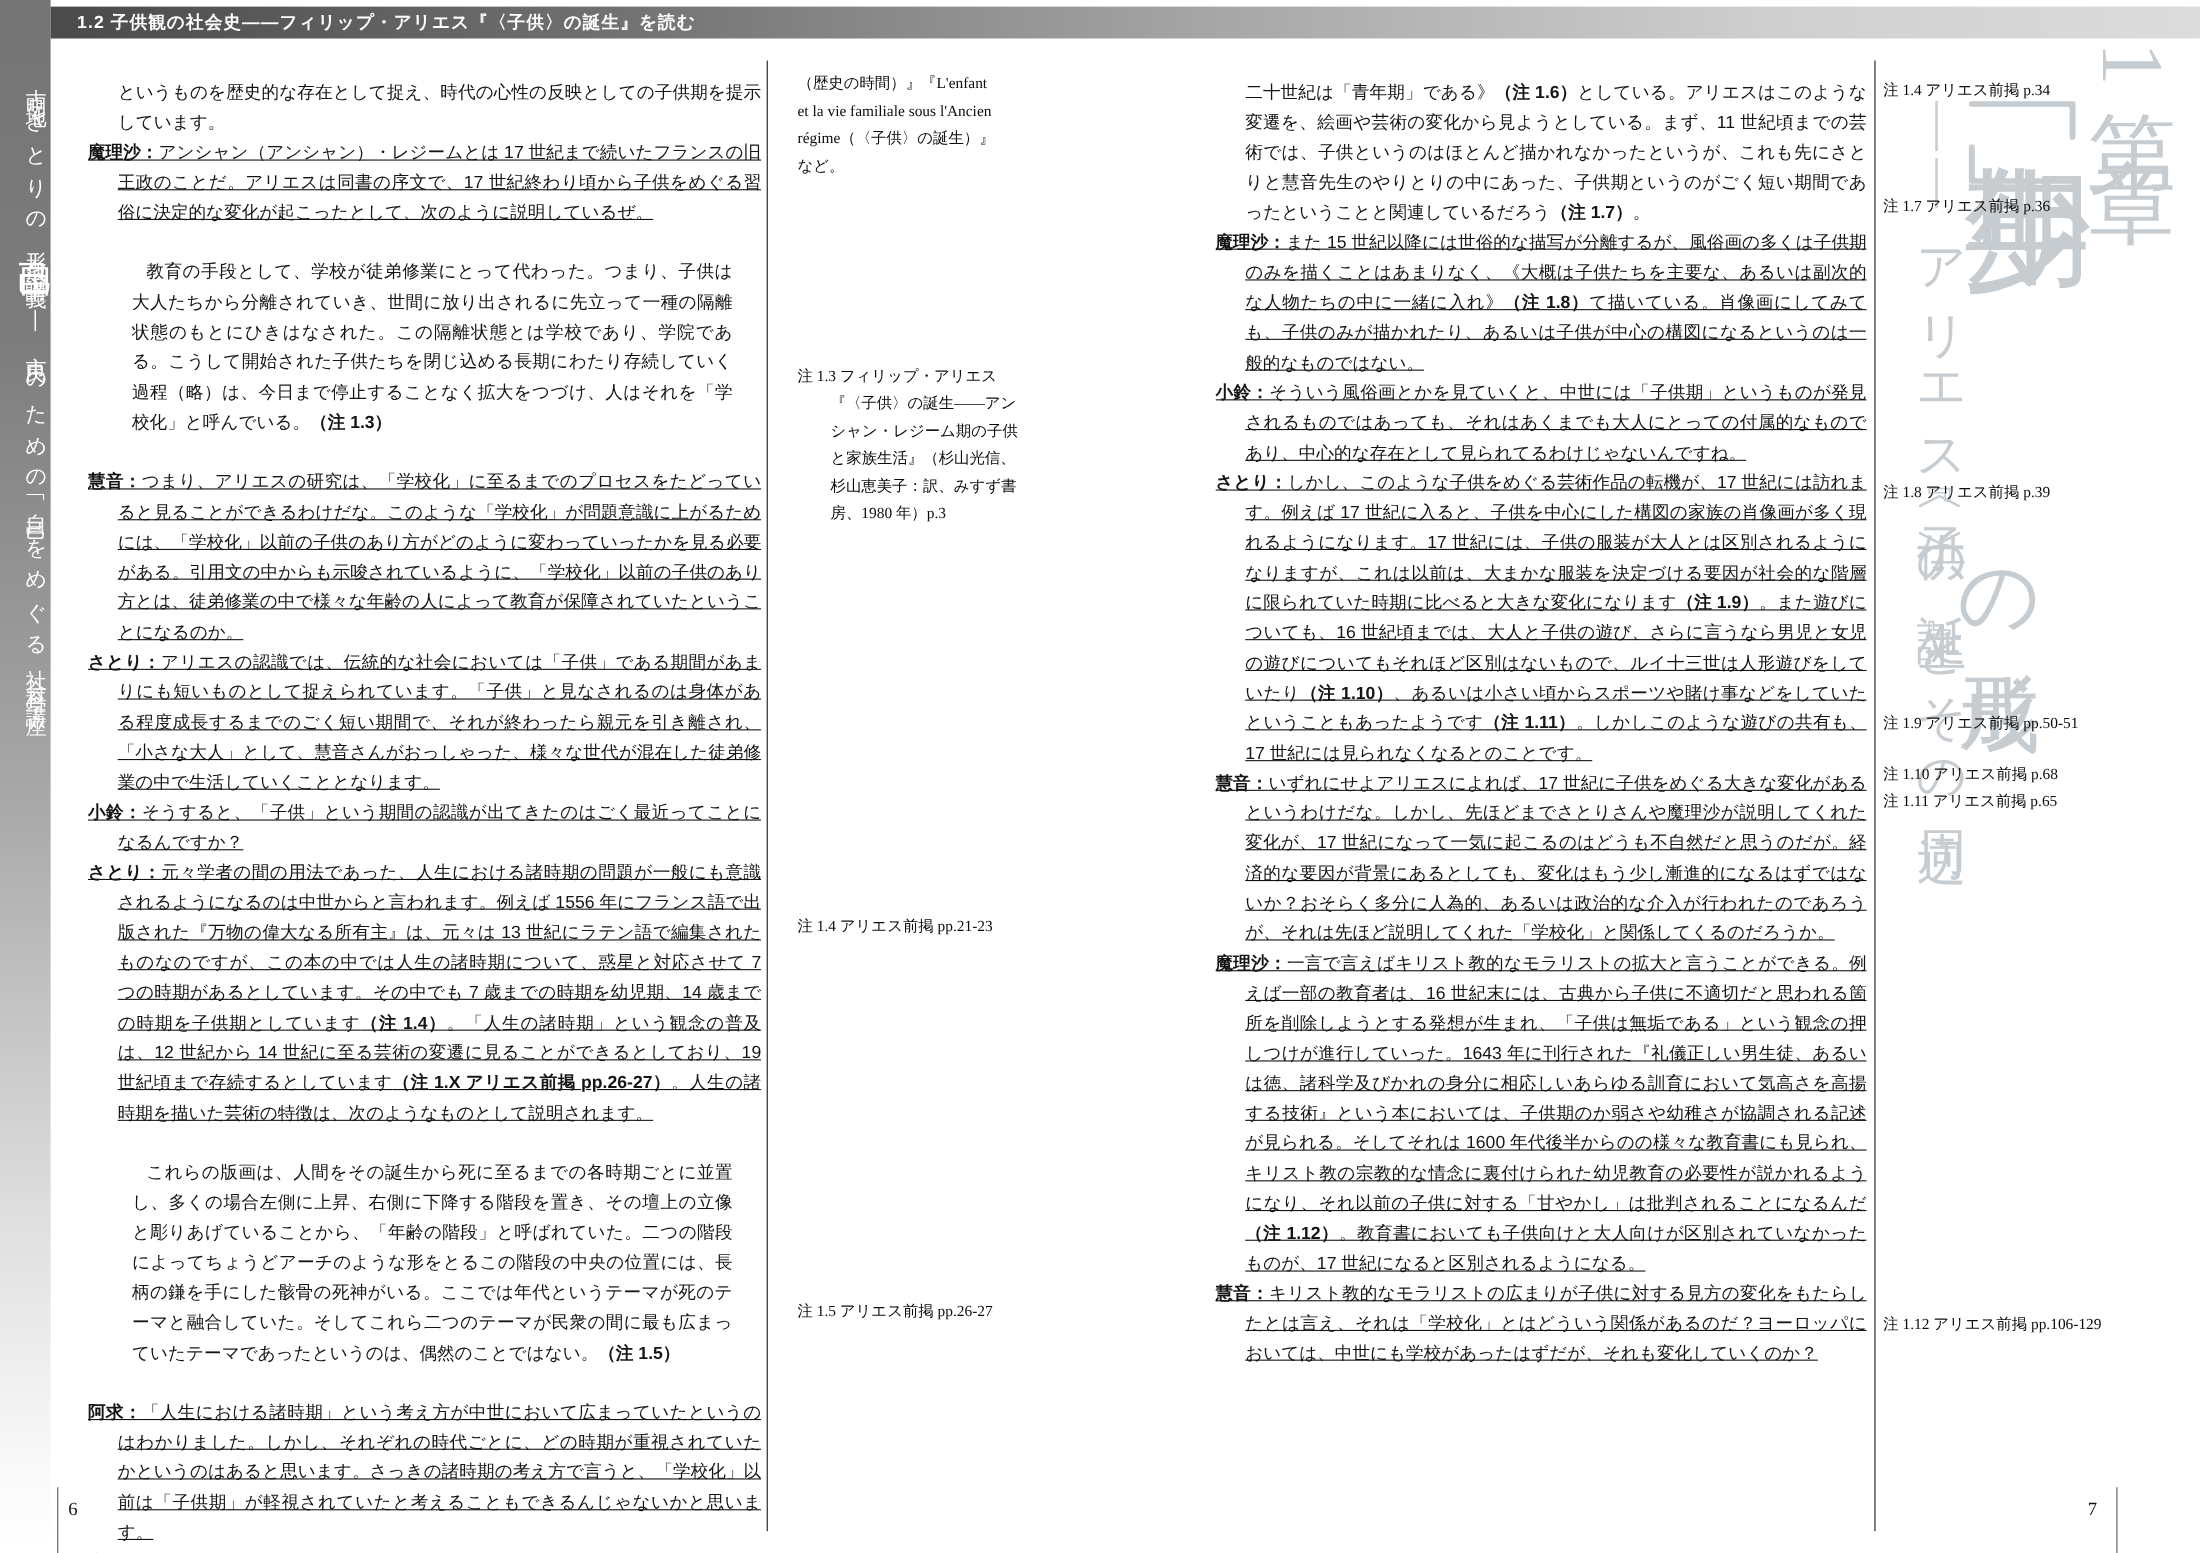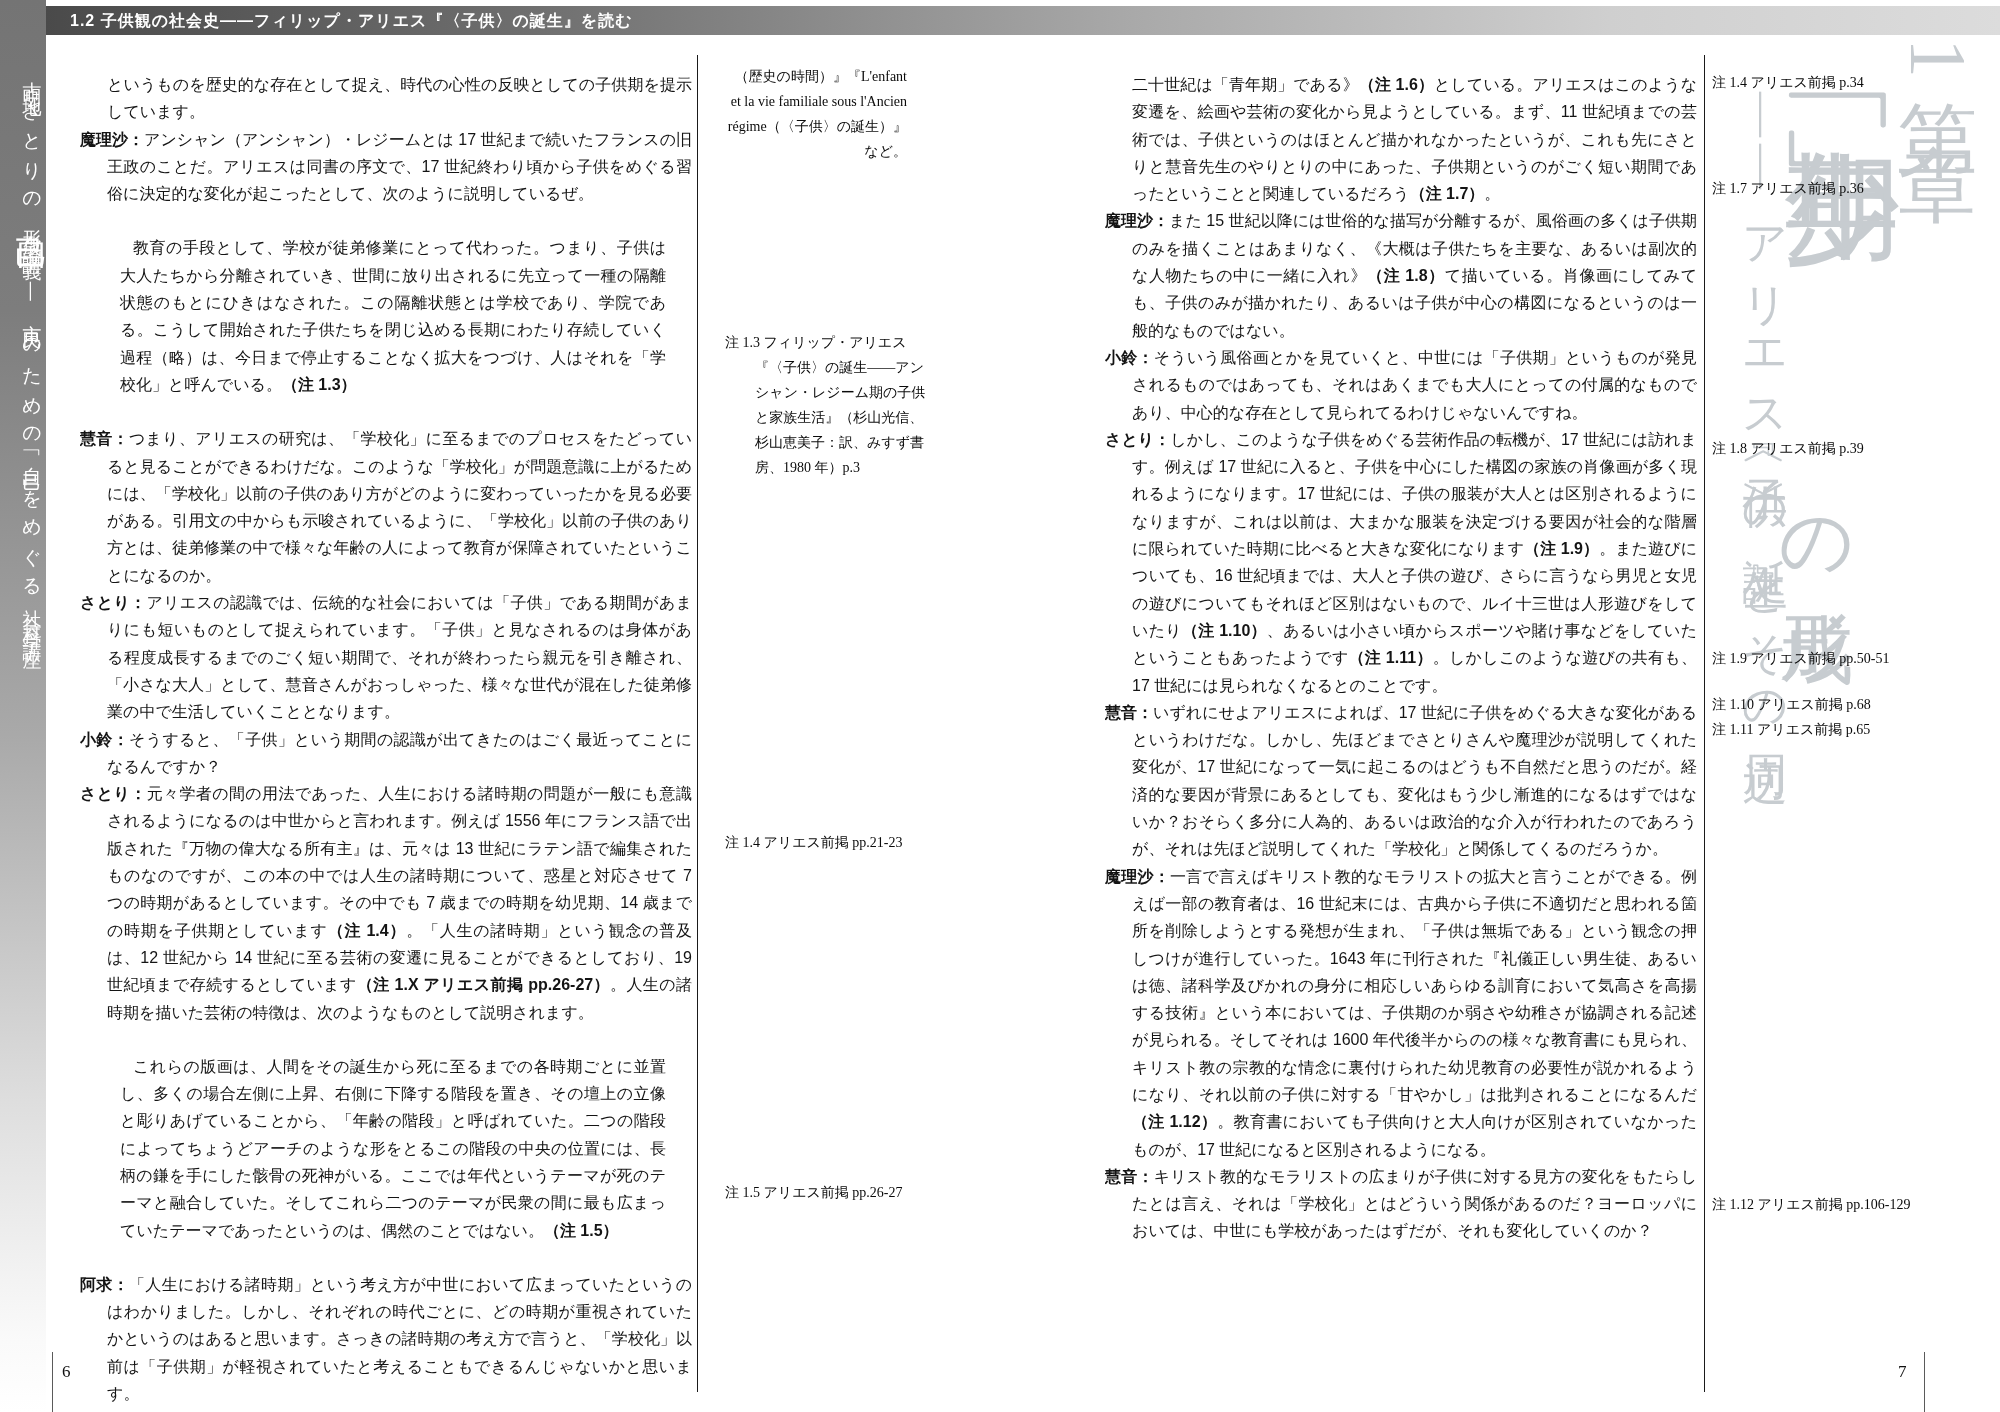--- a/index.html
+++ b/index.html
@@ -25,37 +25,37 @@
   .art.chapter-no{right:22px;top:38px;font-size:80px;}
   .art.title-large{right:100px;top:58px;font-size:116px;}
   .art.title-medium{right:146px;top:470px;font-size:74px;}
   .art.subtitle{right:213px;top:92px;font-size:45px;letter-spacing:7px;}
 
   
   .col{position:absolute;top:71px;height:1345px;overflow:hidden;font-size:16px;line-height:27.3px;
        text-align:justify;}
   .col-left{left:80px;width:612px;}
   .col-right{left:1105px;width:592px;}
-  .para{padding-left:27px;text-indent:-27px;}
+  .para{padding-left:27px;text-indent:-27px;text-decoration:underline;}
   .cont{padding-left:27px;text-indent:0;}
   .quote{margin:27px 26px 27px 40px;text-indent:13px;}
   .spk{font-weight:700;}
   .ref{font-weight:700;}
 
   
   .vrule{position:absolute;top:55px;width:1px;height:1337px;background:#1a1a1a;}
   .rule-left{left:697px;}
   .rule-right{left:1704px;}
 
   
   .note{position:absolute;font-family:"Liberation Serif",serif;font-size:14px;line-height:25px;color:#0a0a0a;
         padding-left:30px;text-indent:-30px;text-align:left;}
   .notes-left .note{left:725px;width:182px;}
   .notes-right .note{left:1712px;width:250px;}
-  .note.no-hang{padding-left:0;text-indent:0;text-align:right;}
+  .note.no-hang{padding-left:0;text-indent:0;}
 
   
   .pageno{position:absolute;font-family:"Liberation Serif",serif;font-size:17px;color:#111;}
   .pageno-left{left:62px;top:1362px;}
   .pageno-right{left:1898px;top:1362px;}
   .footer-rule{position:absolute;width:1px;height:60px;top:1352px;background:#5a5a5a;}
   .footer-rule-left{left:52px;}
   .footer-rule-right{left:1924px;}
 </style>
 </head>

